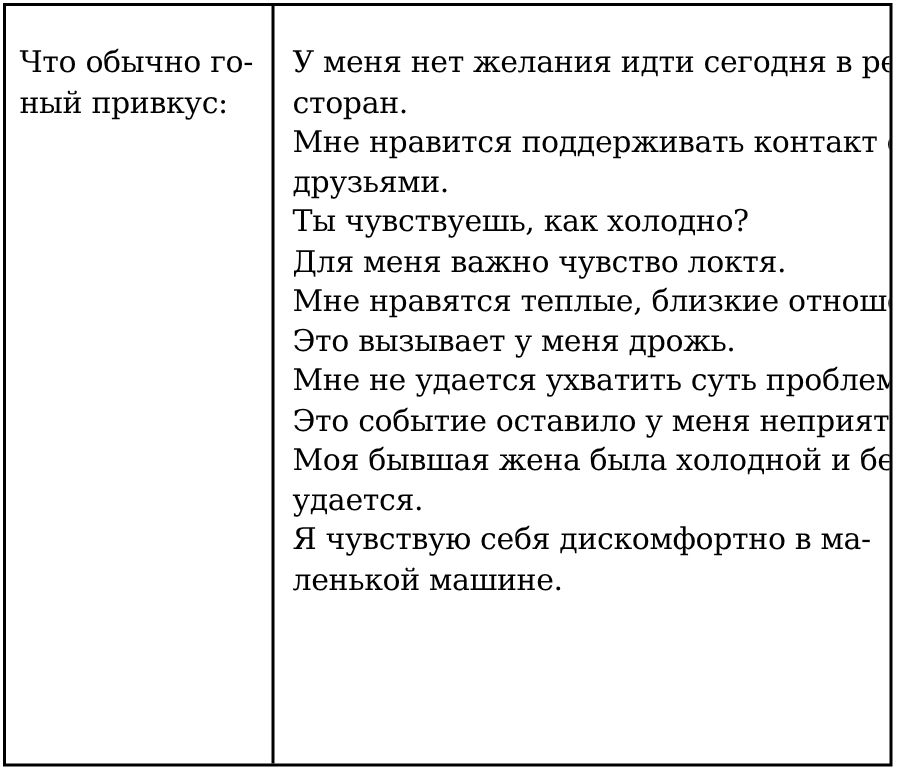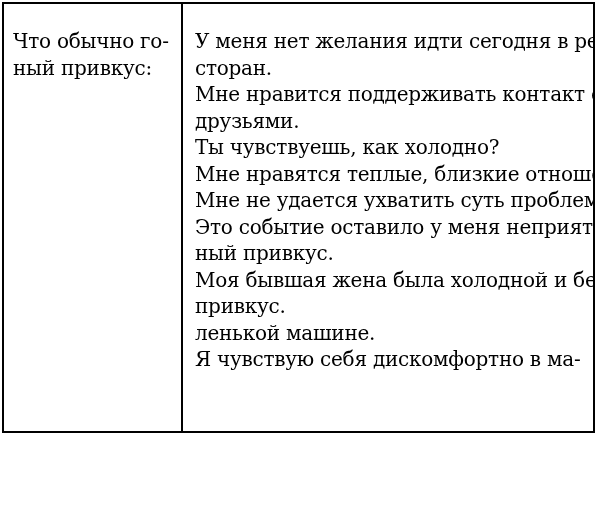--- a/index.html
+++ b/index.html
@@ -9,21 +9,21 @@
     height: 513px;
     background: #ffffff;
     font-family: "DejaVu Serif", serif;
     overflow: hidden;
   }
   .book-table {
     position: absolute;
     left: 2px;
     top: 2px;
     width: 593px;
-    height: 431px;
+    height: 509px;
     box-sizing: border-box;
     border: 2px solid #000000;
     display: flex;
     background: #ffffff;
   }
   .cell {
     box-sizing: border-box;
     color: #000000;
   }
   .cell-left {
@@ -54,23 +54,24 @@
         <div class="text-line">ный привкус:</div>
       </div>
   </div>
   <div class="cell cell-right">
     <div>
         <div class="text-line">У меня нет желания идти сегодня в ре-</div>
         <div class="text-line">сторан.</div>
         <div class="text-line">Мне нравится поддерживать контакт с</div>
         <div class="text-line">друзьями.</div>
         <div class="text-line">Ты чувствуешь, как холодно?</div>
+        <div class="text-line">Для меня важно чувство локтя.</div>
         <div class="text-line">Мне нравятся теплые, близкие отношения.</div>
+        <div class="text-line">Это вызывает у меня дрожь.</div>
         <div class="text-line">Мне не удается ухватить суть проблемы.</div>
         <div class="text-line">Это событие оставило у меня неприят-</div>
-        <div class="text-line">ный привкус.</div>
         <div class="text-line">Моя бывшая жена была холодной и без-</div>
-        <div class="text-line">привкус.</div>
+        <div class="text-line">удается.</div>
+        <div class="text-line">Я чувствую себя дискомфортно в ма-</div>
         <div class="text-line">ленькой машине.</div>
-        <div class="text-line">Я чувствую себя дискомфортно в ма-</div>
       </div>
   </div>
 </div>
 
 </body></html>

